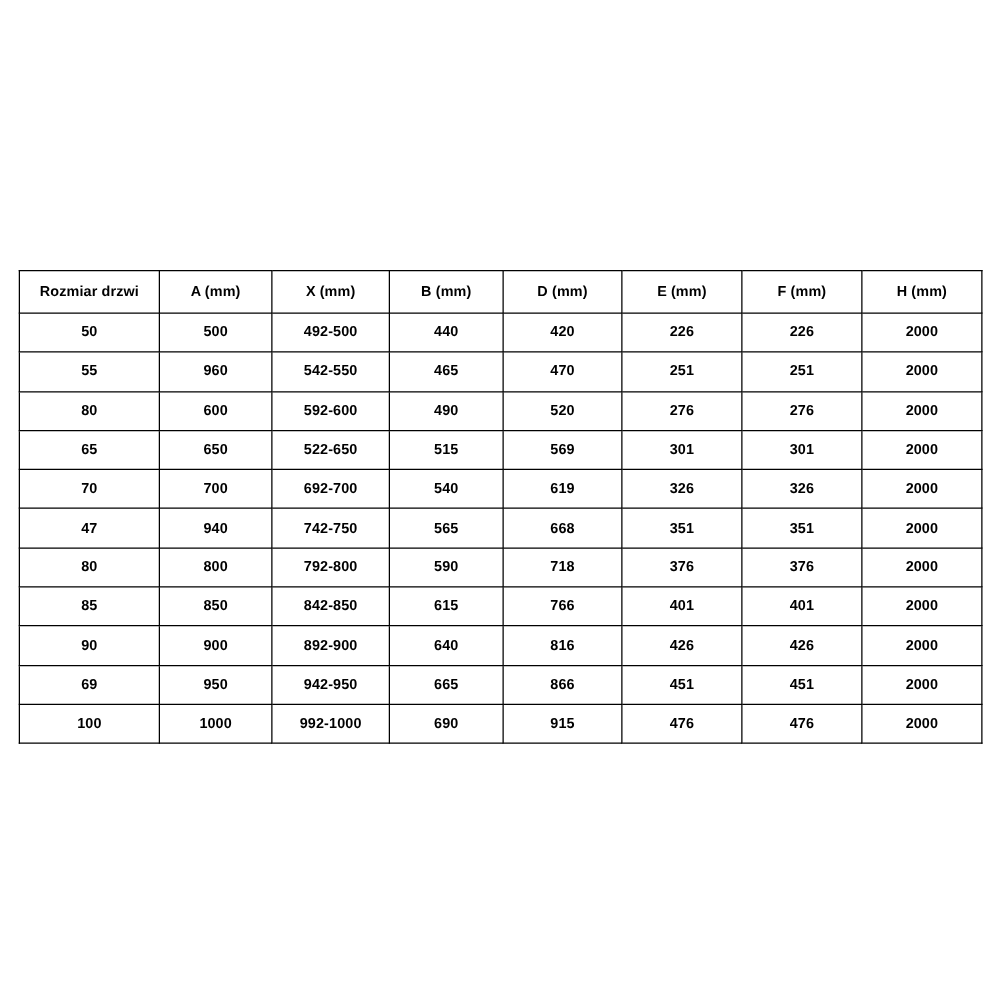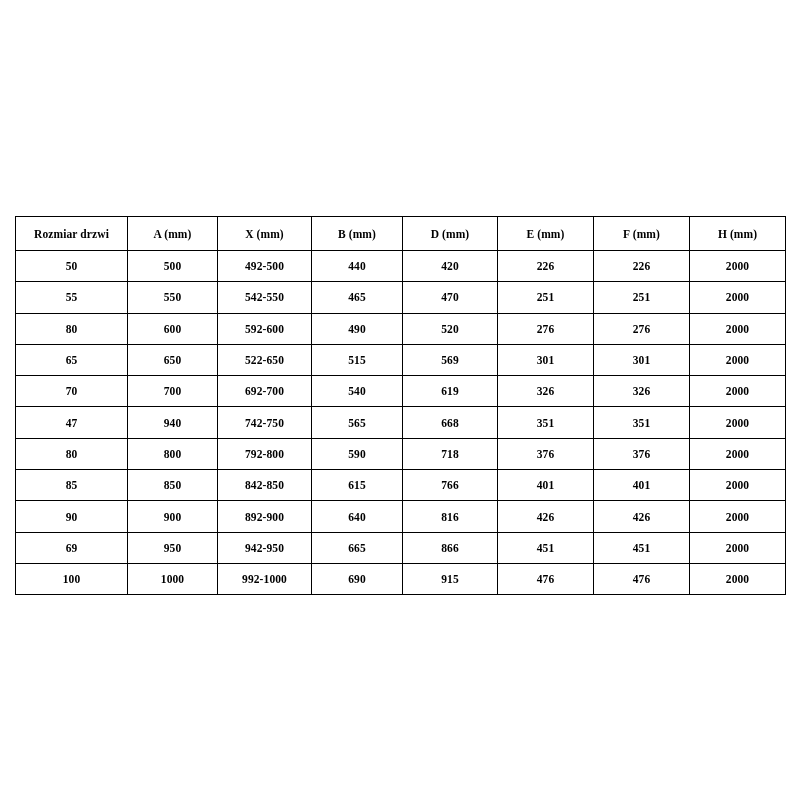--- a/index.html
+++ b/index.html
@@ -17,21 +17,20 @@
   .page {
     position: relative;
     width: 800px;
     height: 800px;
   }
   .table-wrap {
     position: absolute;
     left: 15px;
     top: 216px;
     width: 770px;
-    font-family: Liberation Serif, serif;
   }
   table.spec-table {
     border-collapse: collapse;
     width: 770px;
     table-layout: fixed;
   }
   table.spec-table th,
   table.spec-table td {
     border: 1px solid #000000;
     text-align: center;
@@ -91,21 +90,21 @@
           <td>500</td>
           <td>492-500</td>
           <td>440</td>
           <td>420</td>
           <td>226</td>
           <td>226</td>
           <td>2000</td>
         </tr>
         <tr>
           <td>55</td>
-          <td>550</td>
+          <td>960</td>
           <td>542-550</td>
           <td>465</td>
           <td>470</td>
           <td>251</td>
           <td>251</td>
           <td>2000</td>
         </tr>
         <tr>
           <td>80</td>
           <td>600</td>

